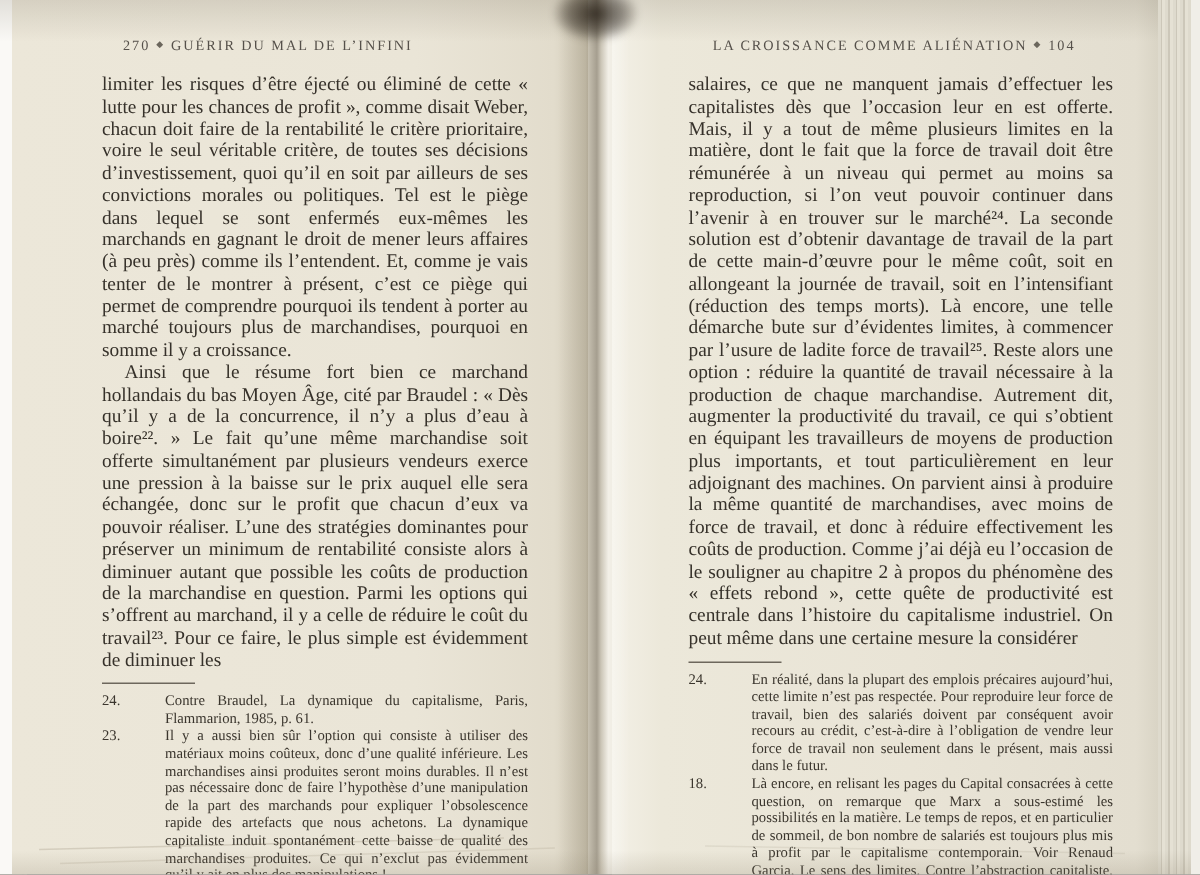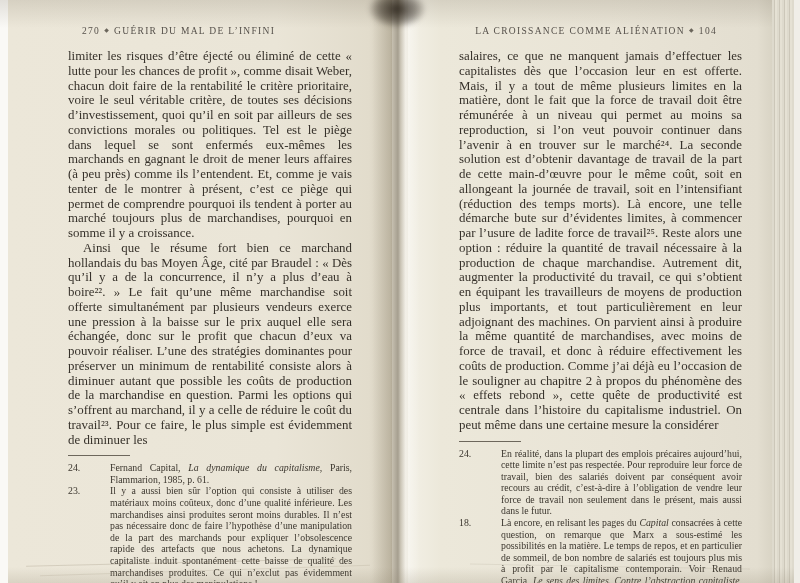--- a/index.html
+++ b/index.html
@@ -52,21 +52,21 @@
     text-align:justify;color:#36312a;hyphens:auto;-webkit-hyphens:auto;}
   .col-left{left:60px;width:284px;}
   .col-right{left:27px;width:283px;margin-left:24px;}
   .body-col p{margin:0;}
   .body-col p.indent{text-indent:15px;}
   .fn-block{margin-top:8px;}
   .fn-rule{width:62px;height:1px;background:#6d675c;margin-bottom:6px;}
   .fn{display:flex;font-size:9.8px;line-height:11.6px;text-align:justify;color:#3a352d;gap:20px;}
   .fn-num{flex:0 0 15px;padding-right:7px;text-align:left;}
   .fn-text{flex:1;hyphens:auto;-webkit-hyphens:auto;}
-  .it{font-style:italic;}
+  .it{}
 </style>
 </head>
 <body>
 
 <div class="scan">
 
   <div class="edge-left-white"></div>
   <div class="edge-left-band"></div>
   <div class="edge-left-crease"></div>
 
@@ -75,21 +75,21 @@
       <span>270</span><span class="sep">◆</span><span>GUÉRIR DU MAL DE L’INFINI</span>
     </div>
     <div class="body-col col-left">
       <p>limiter les risques d’être éjecté ou éliminé de cette « lutte pour les chances de profit », comme disait Weber, chacun doit faire de la rentabilité le critère prioritaire, voire le seul véritable critère, de toutes ses décisions d’investissement, quoi qu’il en soit par ailleurs de ses convictions morales ou politiques. Tel est le piège dans lequel se sont enfermés eux-mêmes les marchands en gagnant le droit de mener leurs affaires (à peu près) comme ils l’entendent. Et, comme je vais tenter de le montrer à présent, c’est ce piège qui permet de comprendre pourquoi ils tendent à porter au marché toujours plus de marchandises, pourquoi en somme il y a croissance.</p>
       <p class="indent">Ainsi que le résume fort bien ce marchand hollandais du bas Moyen Âge, cité par Braudel : « Dès qu’il y a de la concurrence, il n’y a plus d’eau à boire²². » Le fait qu’une même marchandise soit offerte simultanément par plusieurs vendeurs exerce une pression à la baisse sur le prix auquel elle sera échangée, donc sur le profit que chacun d’eux va pouvoir réaliser. L’une des stratégies dominantes pour préserver un minimum de rentabilité consiste alors à diminuer autant que possible les coûts de production de la marchandise en question. Parmi les options qui s’offrent au marchand, il y a celle de réduire le coût du travail²³. Pour ce faire, le plus simple est évidemment de diminuer les</p>
       <div class="fn-block">
         <div class="fn-rule"></div>
         <div>
             <div class="fn">
               <span class="fn-num">24.</span>
-              <span class="fn-text"><span>Fernand Capital, </span><span class="it">La dynamique du capitalisme</span><span>, Paris, Flammarion, 1985, p. 61.</span></span>
+              <span class="fn-text"><span>Contre Braudel, </span><span class="it">La dynamique du capitalisme</span><span>, Paris, Flammarion, 1985, p. 61.</span></span>
             </div>
             <div class="fn">
               <span class="fn-num">23.</span>
               <span class="fn-text"><span>Il y a aussi bien sûr l’option qui consiste à utiliser des matériaux moins coûteux, donc d’une qualité inférieure. Les marchandises ainsi produites seront moins durables. Il n’est pas nécessaire donc de faire l’hypothèse d’une manipulation de la part des marchands pour expliquer l’obsolescence rapide des artefacts que nous achetons. La dynamique capitaliste induit spontanément cette baisse de qualité des marchandises produites. Ce qui n’exclut pas évidemment qu’il y ait en plus des manipulations !</span></span>
             </div>
           </div>
       </div>
     </div>
   </div>
 

